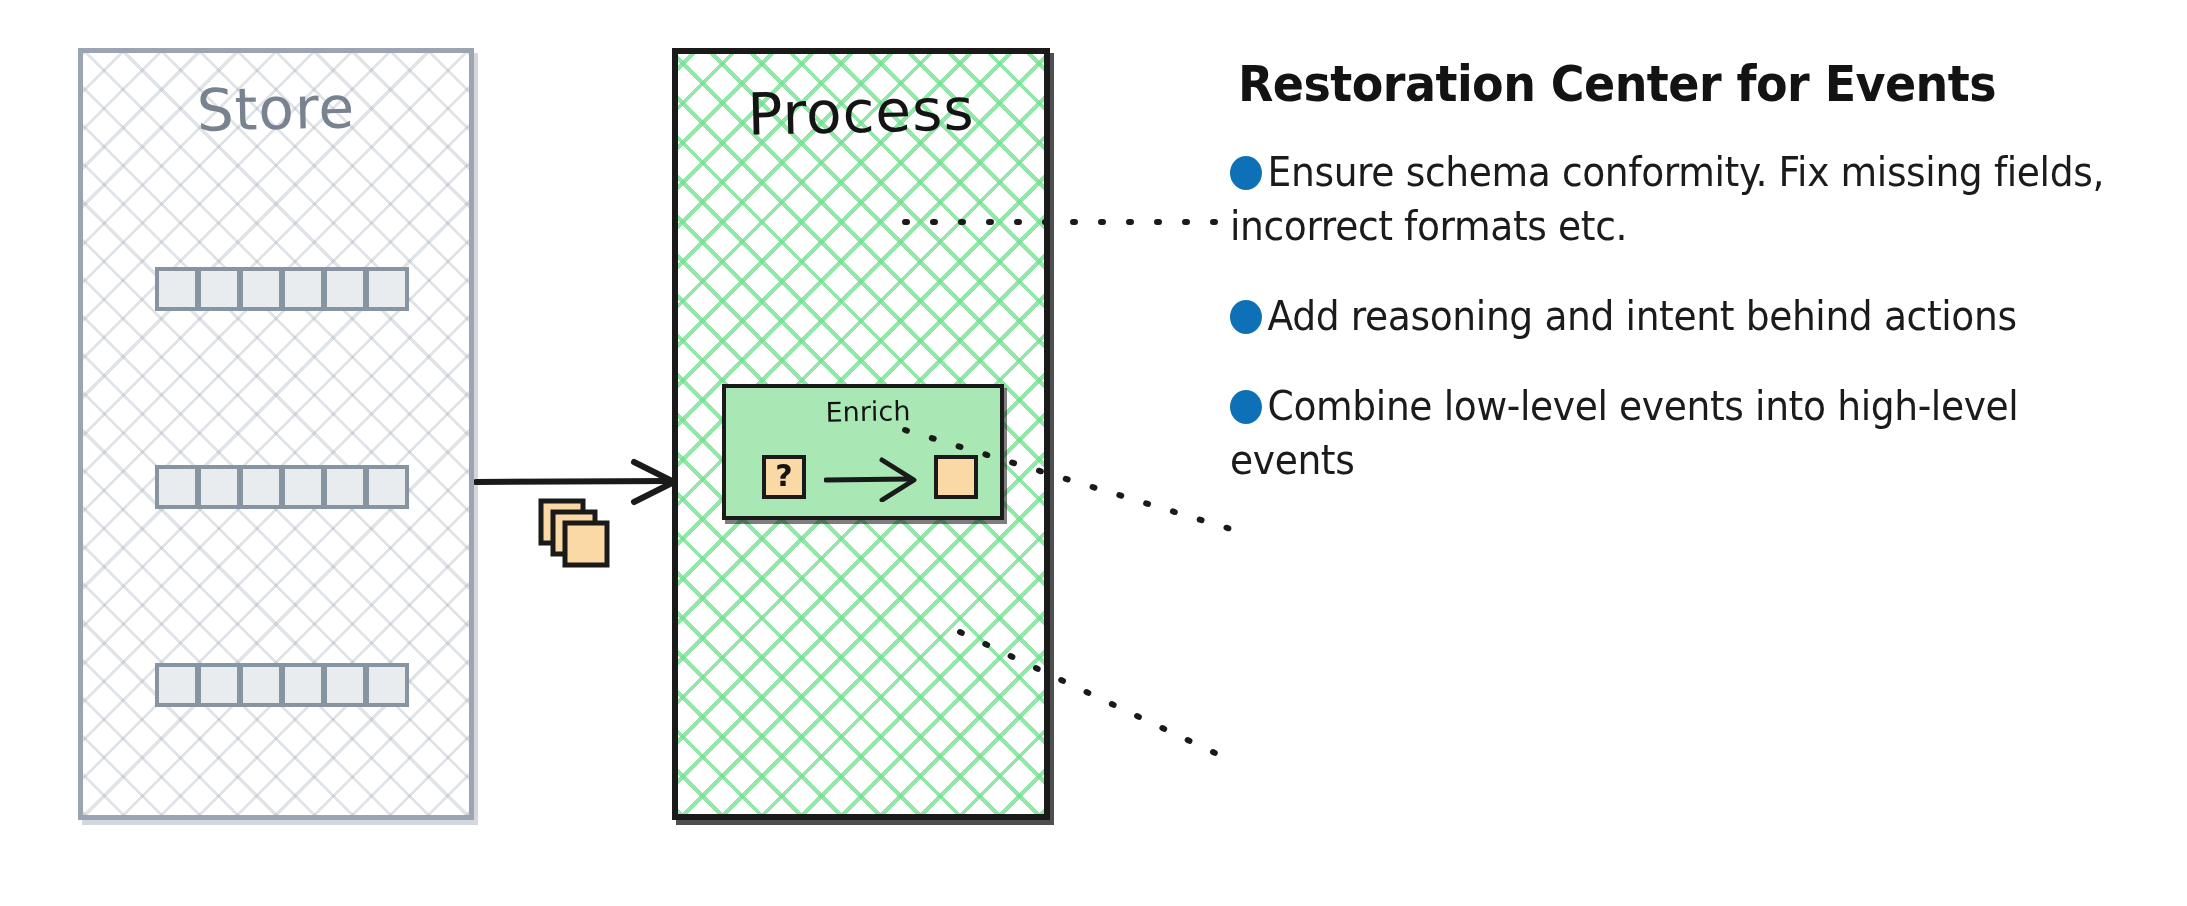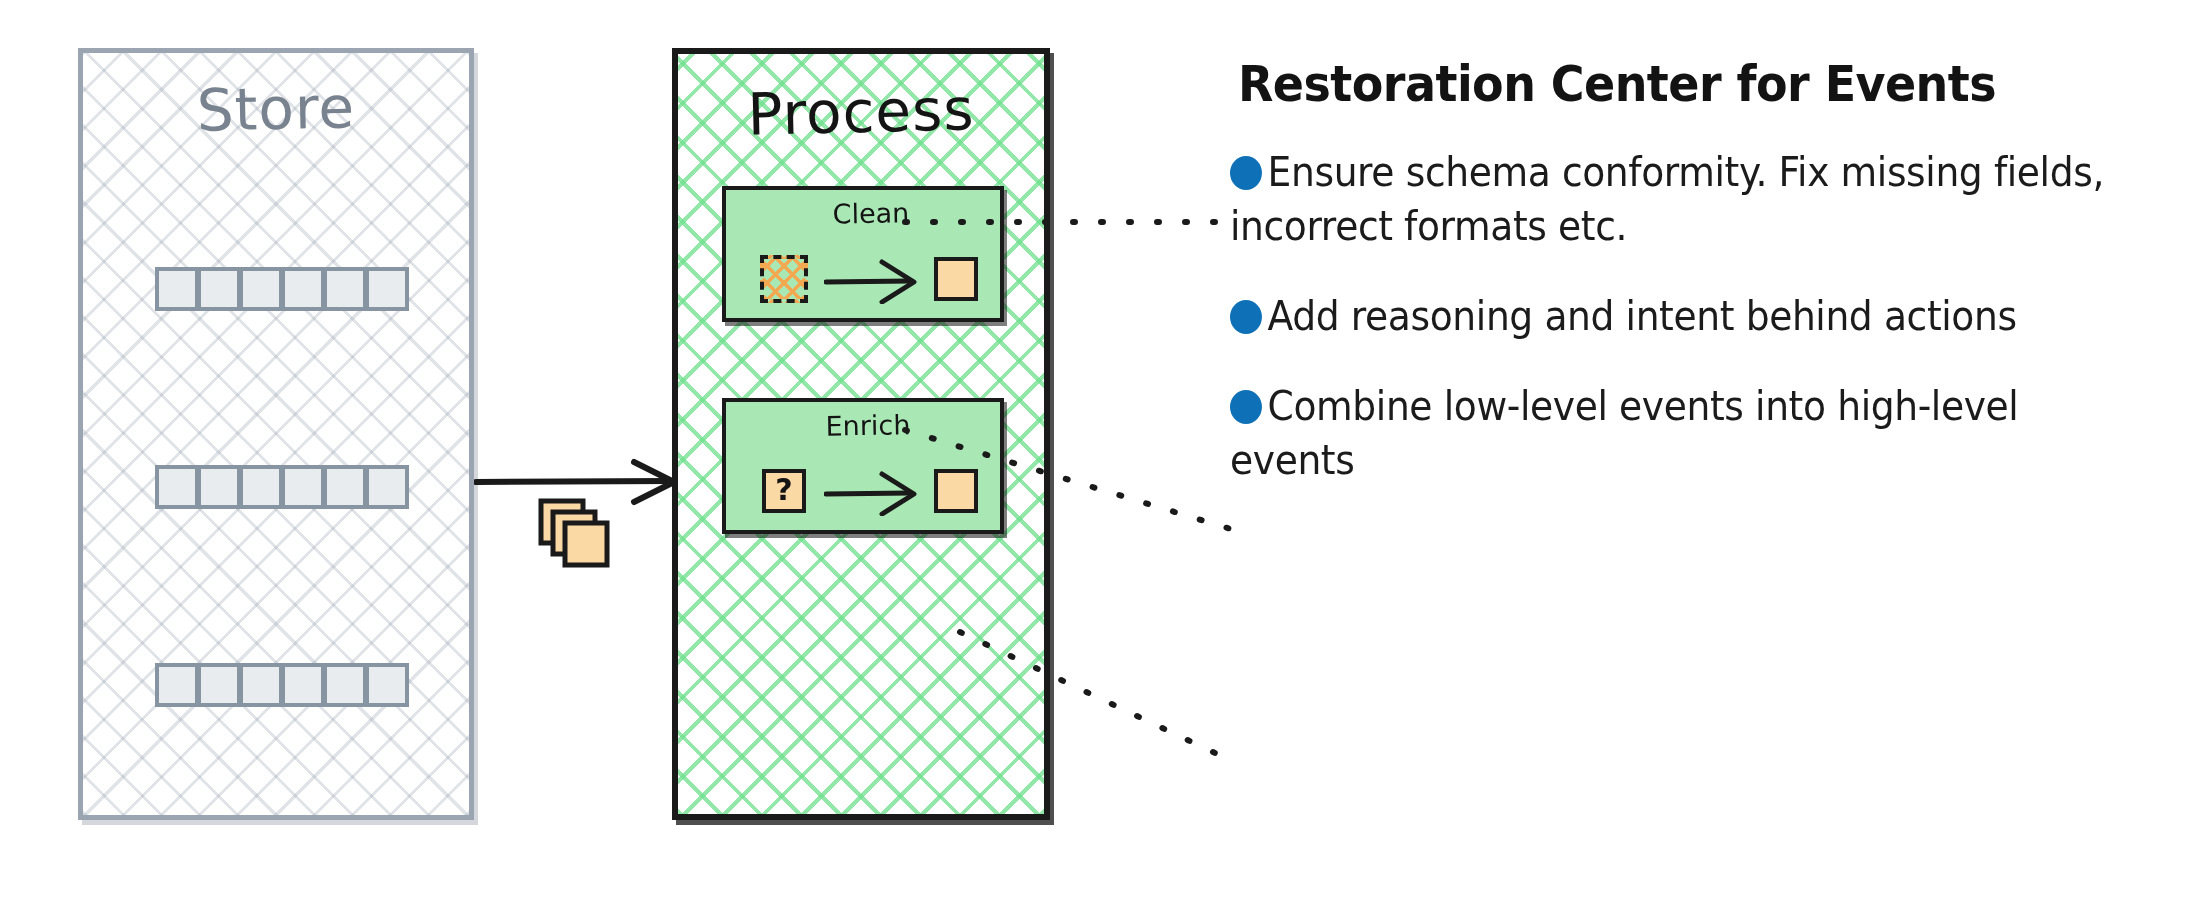--- a/index.html
+++ b/index.html
@@ -115,21 +115,21 @@
     position: absolute;
     left: 44px;
     width: 282px;
     height: 136px;
     box-sizing: border-box;
     border: 4px solid #1a1a1a;
     background: #a9e8b4;
     box-shadow: 3px 4px 0 rgba(20,20,20,.55);
   }
   .stage.s1 { top: 132px; }
-  .stage.s2 { top: 330px; margin-top: 14px; }
+  .stage.s2 { top: 330px; }
   .stage.s3 { top: 528px; }
 
   .stage-label {
     position: absolute;
     top: 8px;
     left: 0; right: 0;
     text-align: center;
     font-family: "DejaVu Sans", sans-serif;
     font-size: 27px;
     color: #141414;
@@ -294,33 +294,20 @@
     <svg width="80" height="72" viewBox="0 0 80 72">
       <rect x="3" y="3" width="42" height="42" fill="#fbd9a5" stroke="#1a1a1a" stroke-width="5"></rect>
       <rect x="15" y="14" width="42" height="42" fill="#fbd9a5" stroke="#1a1a1a" stroke-width="5"></rect>
       <rect x="27" y="25" width="42" height="42" fill="#fbd9a5" stroke="#1a1a1a" stroke-width="5"></rect>
     </svg>
   </div>
 
   <div class="process-panel">
     <div class="process-title">Process</div>
 
-    <div class="stage s1">
-      <div class="stage-label">Clean</div>
-      <div class="stage-row">
-        <div class="sq-hatch" style="left:34px; top:5px;"></div>
-        <div class="mini-arrow" style="left:98px;">
-          <svg width="96" height="46" viewBox="0 0 96 46">
-            <path d="M2 24 L86 23" stroke="#1a1a1a" stroke-width="5" fill="none" stroke-linecap="round"></path>
-            <path d="M58 4 L90 24 L58 44" stroke="#1a1a1a" stroke-width="5" fill="none" stroke-linecap="round" stroke-linejoin="round"></path>
-          </svg>
-        </div>
-        <div class="sq plain" style="left:208px; top:7px;"></div>
-      </div>
-    </div>
 
     <div class="stage s2">
       <div class="stage-label">Enrich</div>
       <div class="stage-row">
         <div class="sq plain" style="left:36px; top:7px;">
           <div class="qmark">?</div>
         </div>
         <div class="mini-arrow" style="left:98px;">
           <svg width="96" height="46" viewBox="0 0 96 46">
             <path d="M2 24 L86 23" stroke="#1a1a1a" stroke-width="5" fill="none" stroke-linecap="round"></path>

